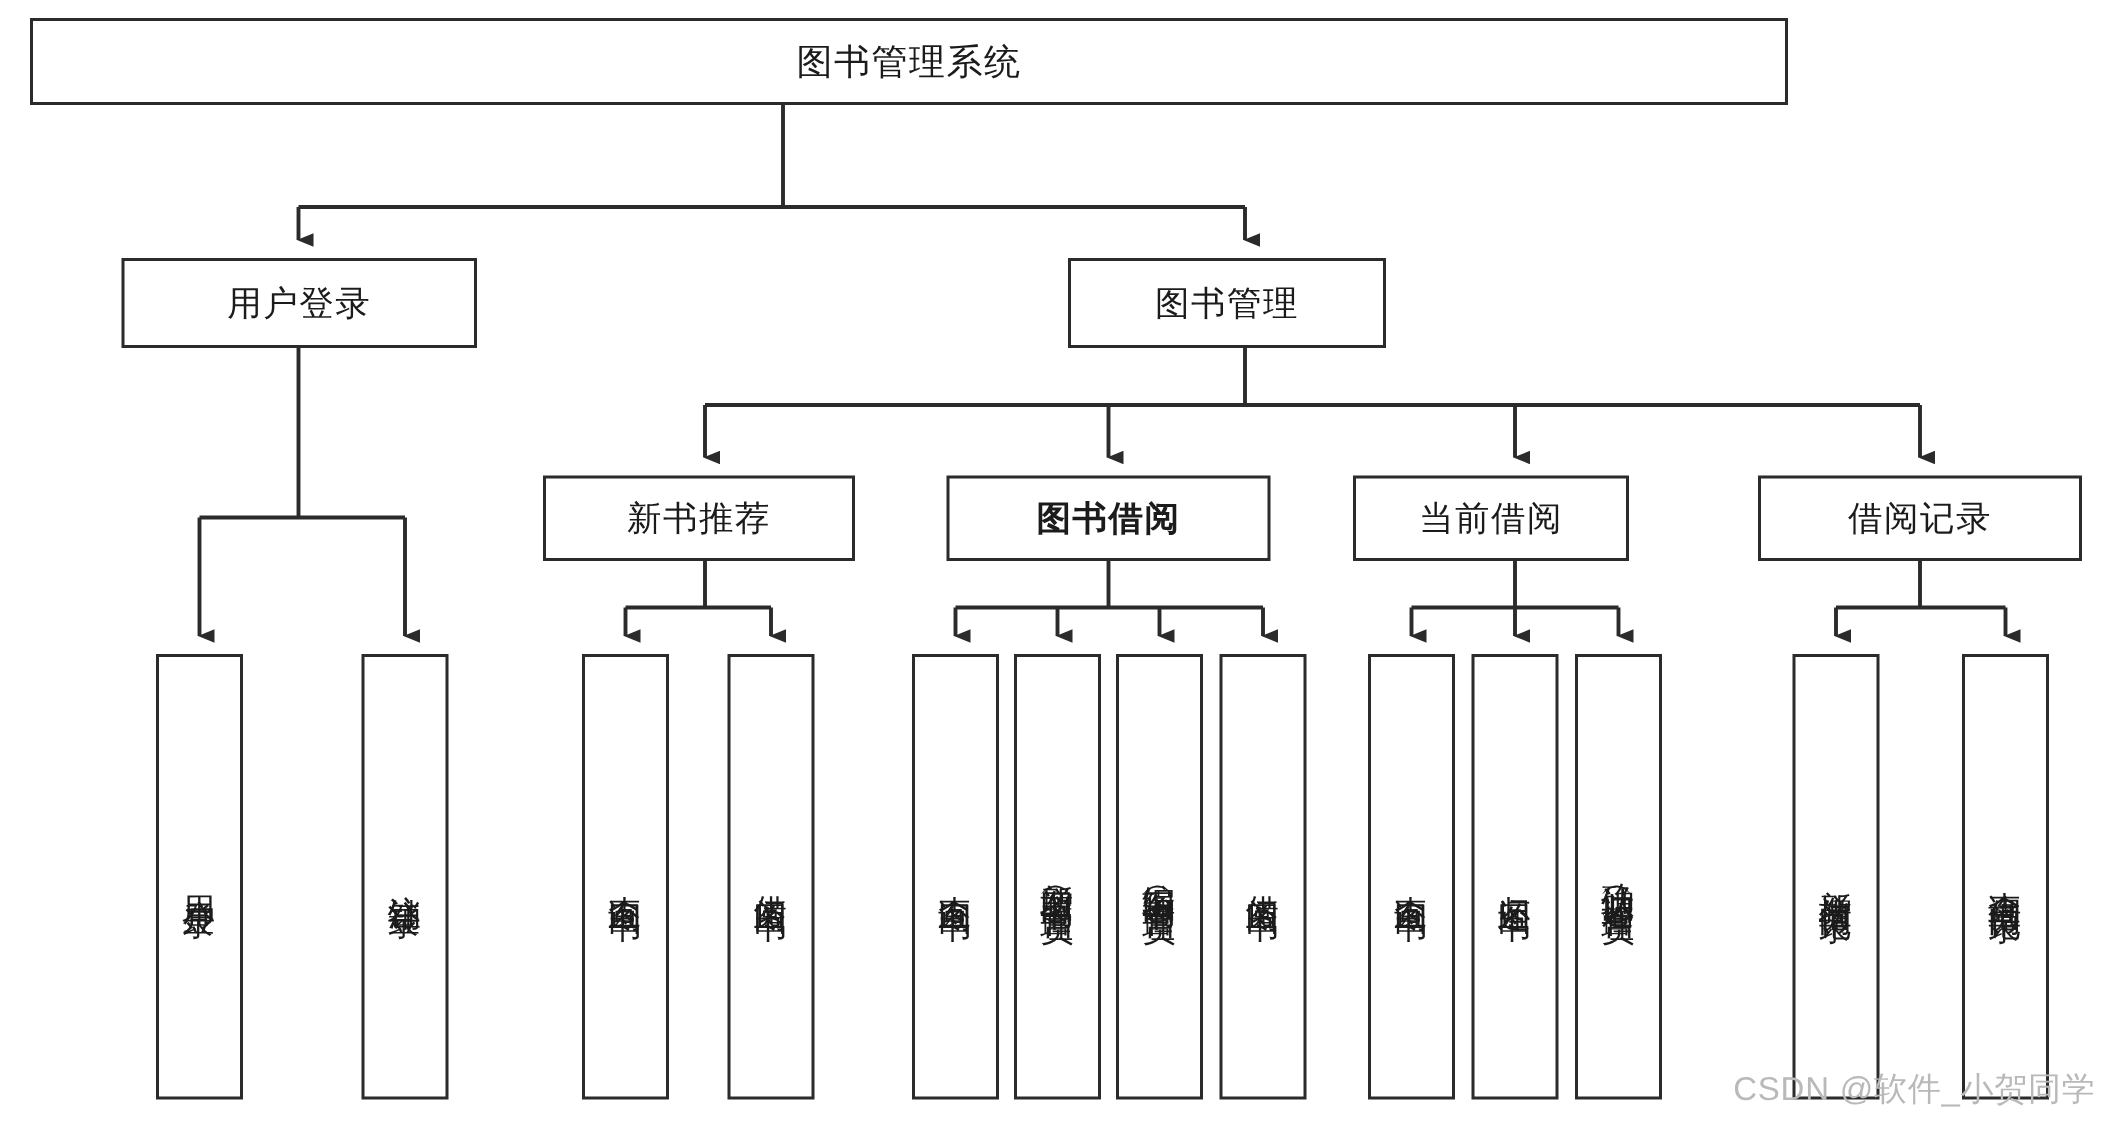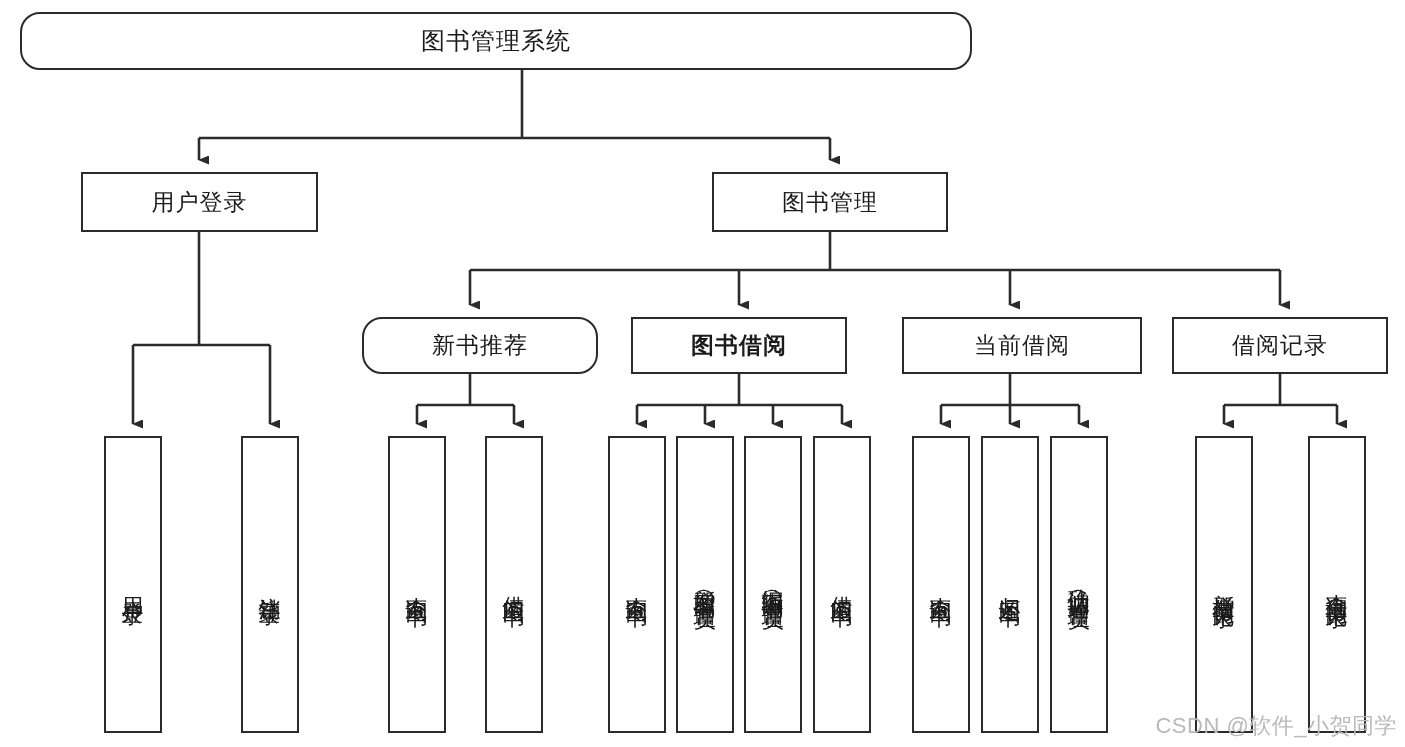--- a/index.html
+++ b/index.html
@@ -121,38 +121,38 @@
       <line x1="1010" y1="405" x2="1010" y2="424" marker-end="url(#arrowhead)"></line>
       <line x1="1079" y1="405" x2="1079" y2="424" marker-end="url(#arrowhead)"></line>
 
       <line x1="1280" y1="374" x2="1280" y2="405"></line>
       <line x1="1224" y1="405" x2="1337" y2="405"></line>
       <line x1="1224" y1="405" x2="1224" y2="424" marker-end="url(#arrowhead)"></line>
       <line x1="1337" y1="405" x2="1337" y2="424" marker-end="url(#arrowhead)"></line>
     </g>
   </svg>
 
-  <div class="node title-node" style="left:20px; top:12px; width:952px; height:58px;border-radius:20px;">
+  <div class="node title-node" style="left:20px; top:12px; width:1172px; height:58px;">
     <span>图书管理系统</span>
   </div>
 
   <div class="node h-node" style="left:81px; top:172px; width:237px; height:60px;">
     <span>用户登录</span>
   </div>
-  <div class="node h-node" style="left:712px; top:172px; width:236px; height:60px;">
+  <div class="node h-node" style="left:712px; top:172px; width:212px; height:60px;">
     <span>图书管理</span>
   </div>
 
-  <div class="node h-node" style="left:362px; top:317px; width:236px; height:57px;border-radius:20px;">
+  <div class="node h-node" style="left:362px; top:317px; width:208px; height:57px;">
     <span>新书推荐</span>
   </div>
   <div class="node h-node" style="left:631px; top:317px; width:216px; height:57px;font-weight:bold;">
     <span>图书借阅</span>
   </div>
-  <div class="node h-node" style="left:902px; top:317px; width:240px; height:57px;">
+  <div class="node h-node" style="left:902px; top:317px; width:184px; height:57px;">
     <span>当前借阅</span>
   </div>
   <div class="node h-node" style="left:1172px; top:317px; width:216px; height:57px;">
     <span>借阅记录</span>
   </div>
 
   <div class="node leaf-node" style="left:104px; top:436px; width:58px; height:297px;">
     <span class="leaf-text">用户登录</span>
   </div>
   <div class="node leaf-node" style="left:241px; top:436px; width:58px; height:297px;">

